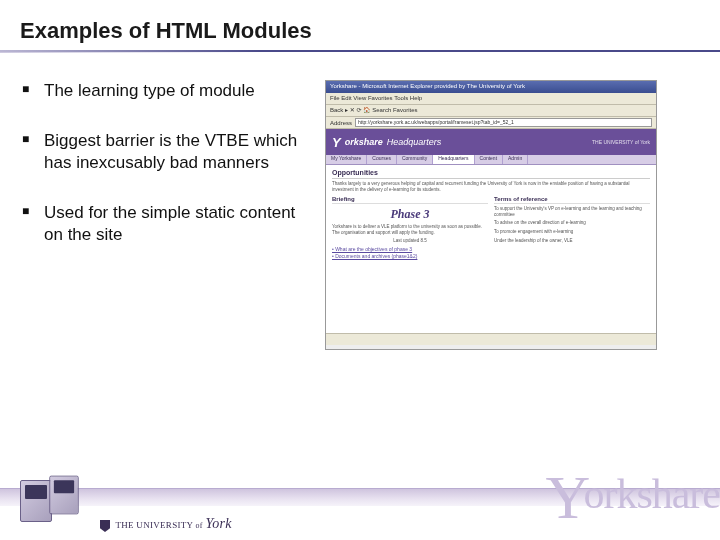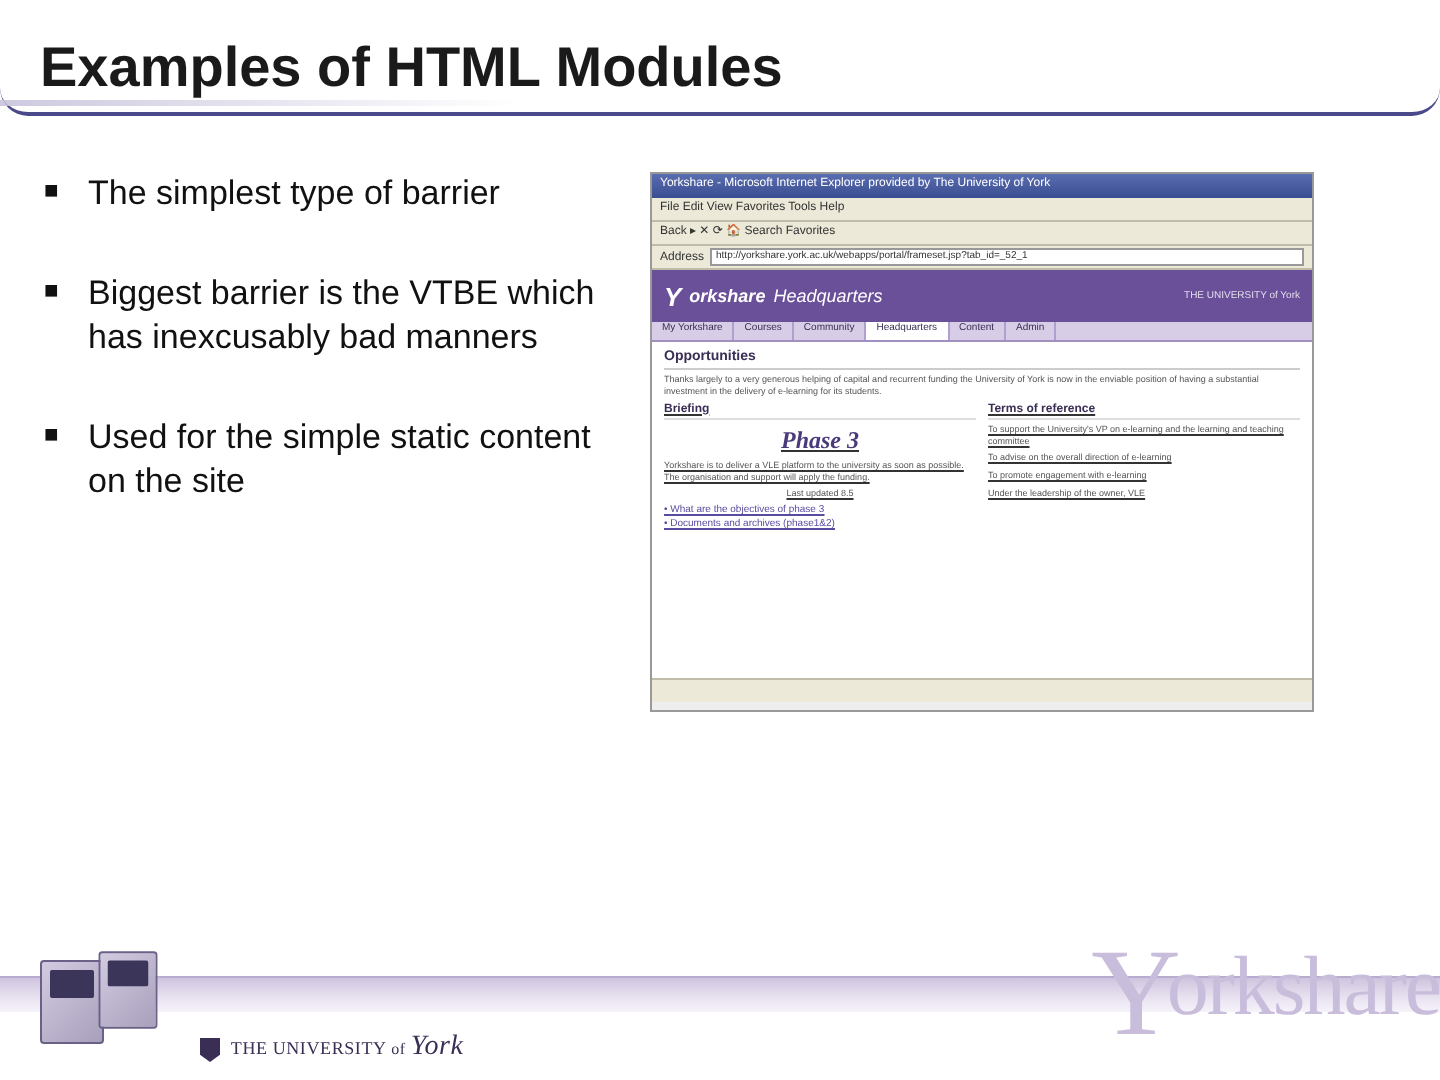--- a/index.html
+++ b/index.html
@@ -5,27 +5,26 @@
   * { margin: 0; padding: 0; box-sizing: border-box; }
   body {
     width: 720px;
     height: 540px;
     font-family: Verdana, Geneva, sans-serif;
     background: #fff;
     position: relative;
     overflow: hidden;
   }
   .slide-title {
-    font-size: 28px;
+    font-size: 22px;
     font-weight: bold;
     color: #1a1a1a;
     padding: 18px 0 6px 20px;
     border-bottom: 2px solid #4a4a8a;
     margin-bottom: 8px;
-    border-radius: 14px;
   }
   .title-underline-accent {
     position: absolute;
     top: 50px;
     left: 0;
     height: 3px;
     width: 260px;
     background: linear-gradient(to right, rgba(200,195,220,0.9), rgba(200,195,220,0));
   }
   .content-area {
@@ -139,21 +138,20 @@
   }
   .ss-para {
     font-size: 4.5px;
     color: #555;
     line-height: 1.3;
     margin-bottom: 3px;
   }
   .ss-cols {
     display: flex;
     gap: 6px;
-    text-decoration: underline;
   }
   .ss-col { flex: 1; }
   .ss-col h4 {
     font-size: 6px;
     color: #3a2e55;
     border-bottom: 1px solid #ddd;
     margin-bottom: 2px;
     padding-bottom: 1px;
   }
   .ss-phase {
@@ -259,21 +257,21 @@
 </style>
 </head>
 <body>
 
 <div class="slide-title">Examples of HTML Modules</div>
 <div class="title-underline-accent"></div>
 
 <div class="content-area">
   <div class="bullets">
     <ul>
-      <li>The simplest type of barrier</li>
+      <li>The learning type of module</li>
       <li>Biggest barrier is the VTBE which has inexcusably bad manners</li>
       <li>Used for the simple static content on the site</li>
     </ul>
   </div>
 
   <div class="screenshot">
     <div class="ss-titlebar">Yorkshare - Microsoft Internet Explorer provided by The University of York</div>
     <div class="ss-menubar">File   Edit   View   Favorites   Tools   Help</div>
     <div class="ss-toolbar">Back  ▸  ✕  ⟳  🏠   Search   Favorites</div>
     <div class="ss-addr">

